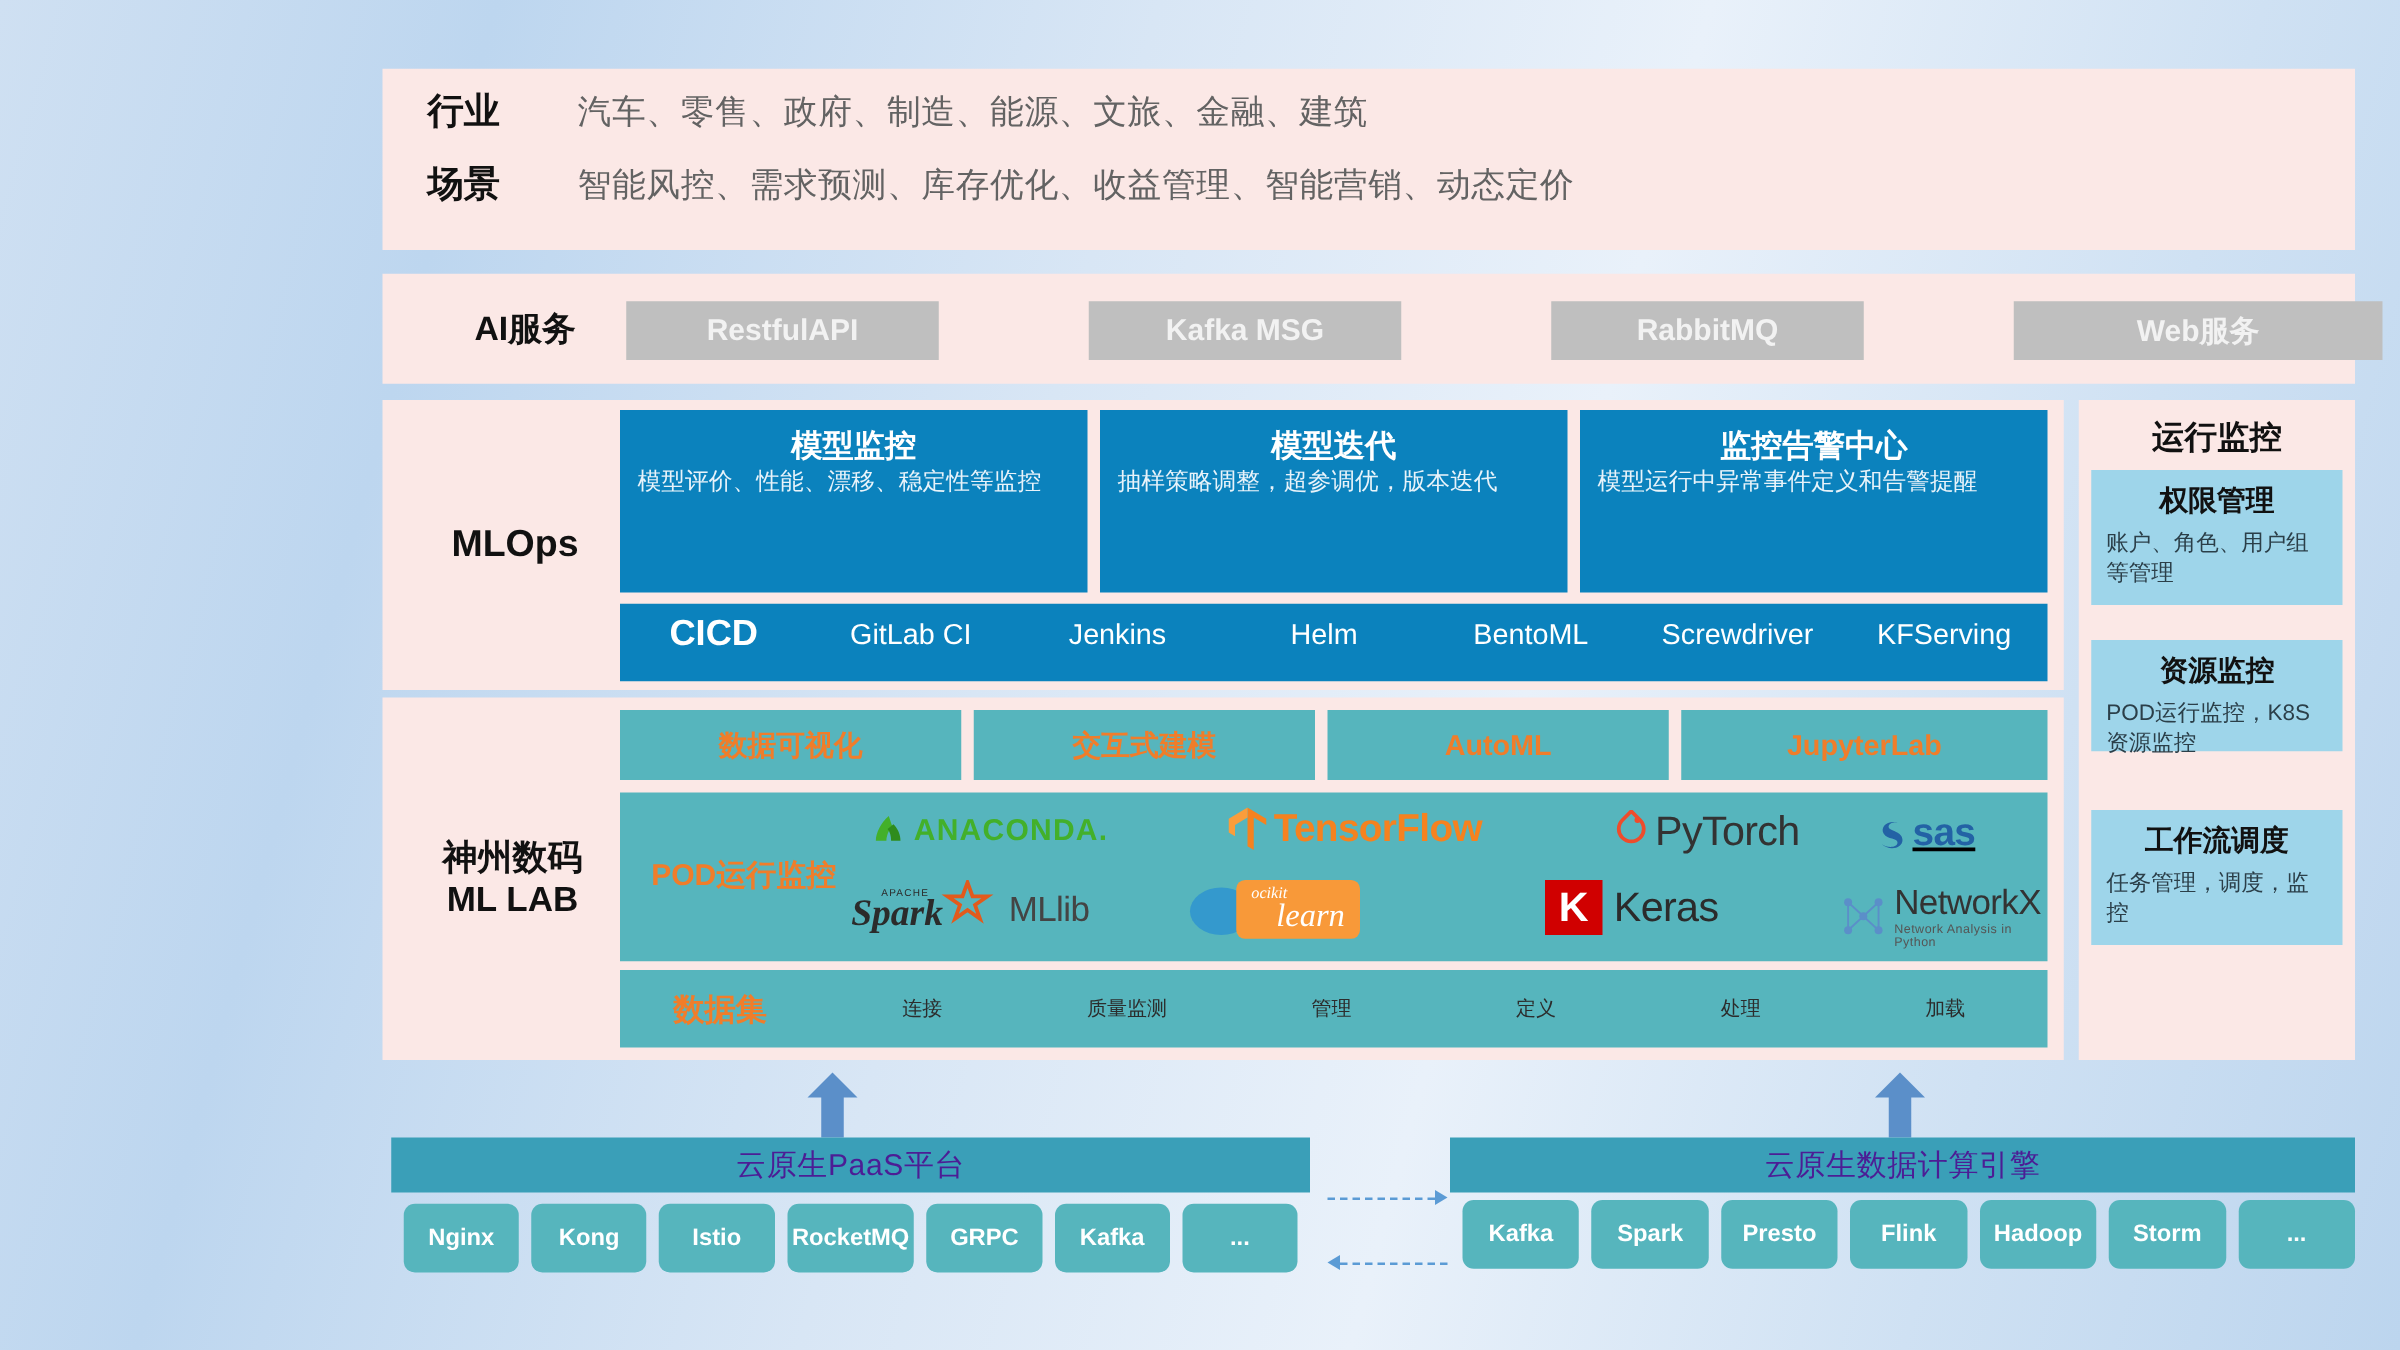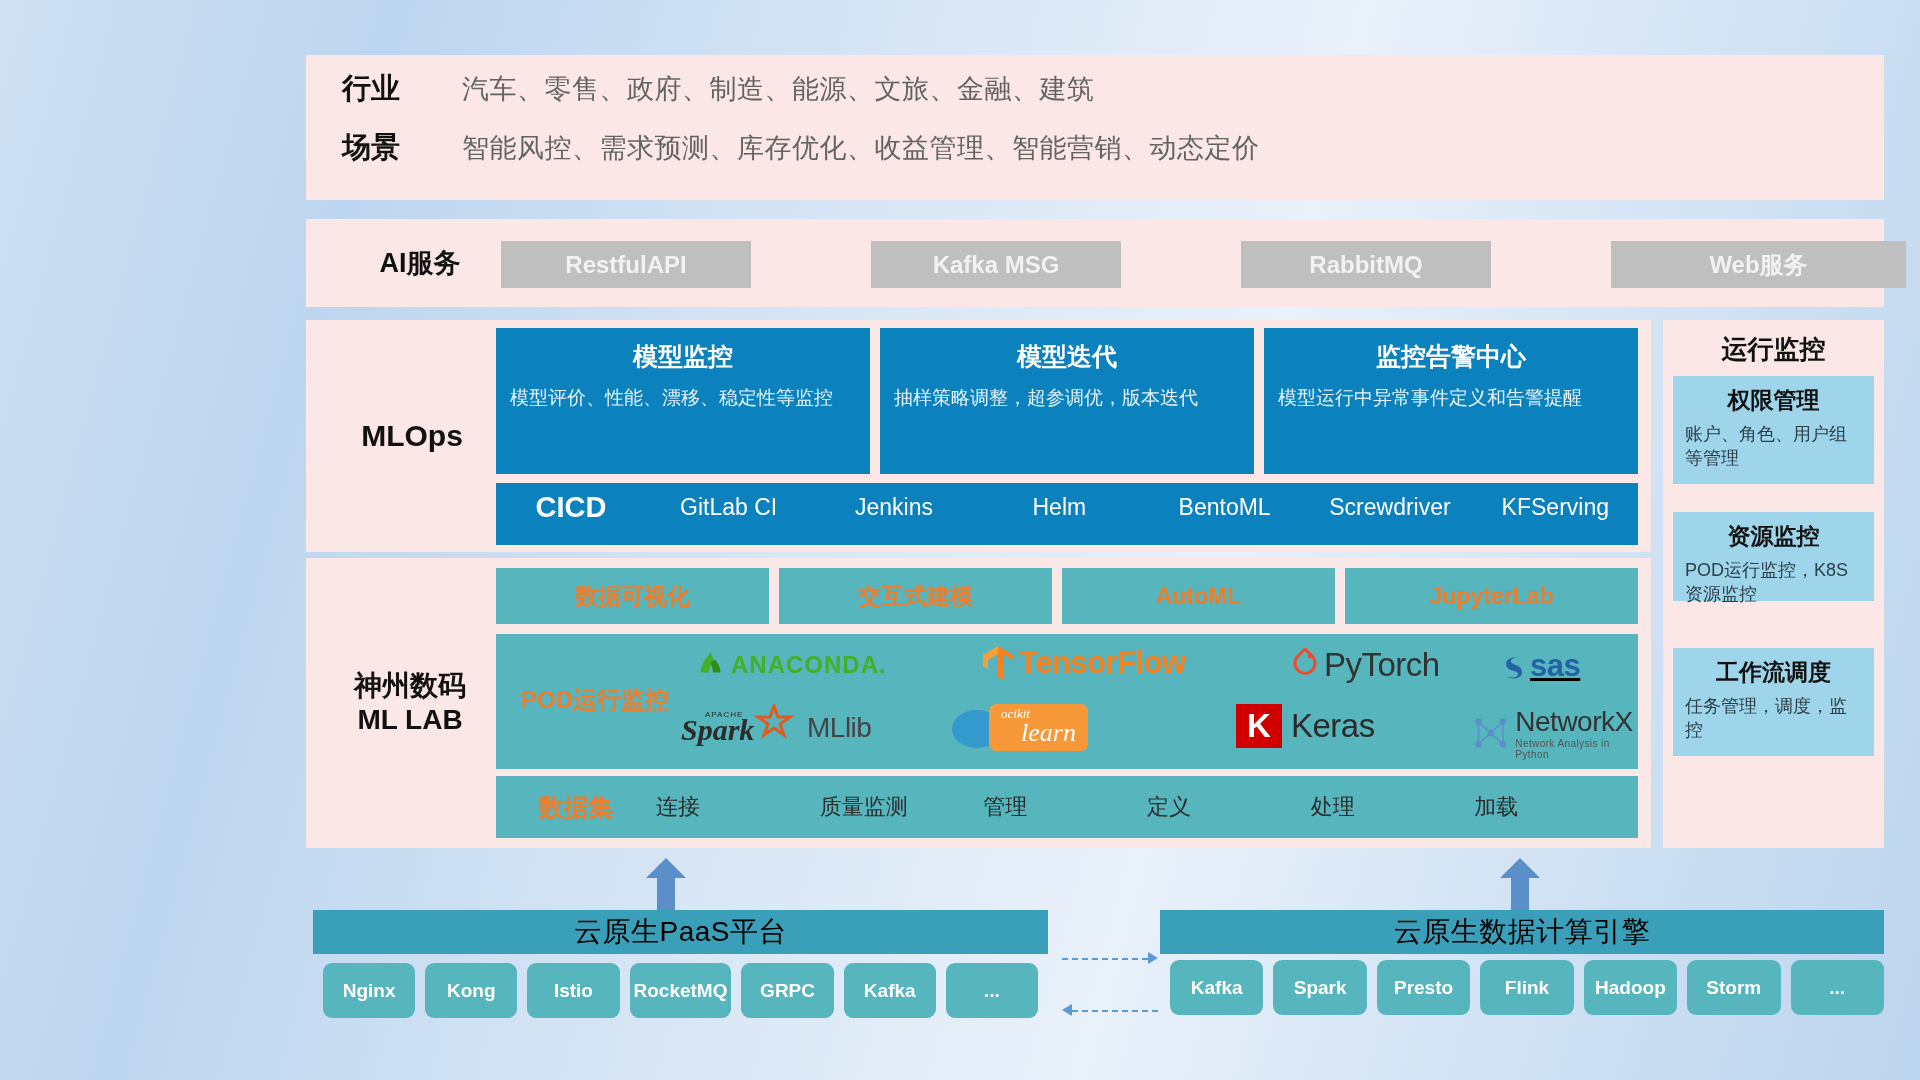--- a/index.html
+++ b/index.html
@@ -47,21 +47,21 @@
     font-size: 24px; font-weight: bold; color: #f2f2f2;
   }
 
   
   #sec3 { left: 306px; top: 320px; width: 1345px; height: 232px; }
   #sec3 .rowlabel { left: 16px; top: 0; width: 180px; height: 232px; font-size: 30px;}
   .mlops-card {
     position: absolute; top: 8px; height: 146px; background: #0b82bd;
     padding: 12px 14px 0 14px; color: #fff;
   }
-  .mlops-card .t { font-size: 25px; font-weight: bold; text-align: center; margin-bottom: 12px; }
+  .mlops-card .t { font-size: 25px; font-weight: bold; text-align: center; }
   .mlops-card .d { font-size: 19px; line-height: 1.34; color: #e8f3fa; }
   #cicdbar {
     position: absolute; left: 190px; top: 163px; width: 1142px; height: 62px;
     background: #0b82bd; color: #fff; display: flex; align-items: flex-start; padding-top: 8px;
   }
   #cicdbar .ci-lead { width: 150px; text-align: center; font-size: 29px; font-weight: bold; flex: none; }
   #cicdbar .ci-item { flex: 1 1 0; text-align: center; font-size: 23px; line-height: 1.15; word-break: break-all; padding: 3px 2px 0 2px;}
 
   
   #sec4 { left: 306px; top: 558px; width: 1345px; height: 290px; }
@@ -78,36 +78,36 @@
     position: absolute; left: 14px; top: 50px; width: 170px; text-align: center;
     color: #f07d2a; font-size: 24px; font-weight: bold;
   }
   .logo { position: absolute; display: flex; align-items: center; }
   .logotxt { font-size: 28px; color: #2b2b2b; letter-spacing: -.5px; white-space: nowrap;}
   #databar {
     position: absolute; left: 190px; top: 218px; width: 1142px; height: 62px;
     background: #56b5bd; display: flex; align-items: center;
   }
   #databar .db-lead { width: 160px; text-align: center; color: #f07d2a; font-size: 25px; font-weight: bold; flex: none;}
-  #databar .db-item { flex: 1 1 0; text-align: left; color: #2c2c2c; font-size: 22px; }
+  #databar .db-item { flex: 1 1 0; text-align: center; color: #2c2c2c; font-size: 16px; }
 
   
   #secR { left: 1663px; top: 320px; width: 221px; height: 528px; }
   #secR .rhead { position: absolute; left: 0; top: 12px; width: 221px; text-align: center;
                  font-size: 26px; font-weight: bold; color: #111; }
   .rcard {
     position: absolute; left: 10px; width: 201px; background: #9ed5ea; padding: 9px 12px 0 12px;
   }
   .rcard .rt { font-size: 23px; font-weight: bold; color: #111; text-align: center; margin-bottom: 7px; }
   .rcard .rd { font-size: 18px; line-height: 1.32; color: #2b3f49; }
 
   
   .cloud-head {
-    position: absolute; height: 44px; background: #3a9fb8; color: #000000;
-    display: flex; align-items: center; justify-content: center; font-size: 28px; letter-spacing: .5px;
+    position: absolute; height: 44px; background: #3a9fb8; color: #4c1d95;
+    display: flex; align-items: center; justify-content: center; font-size: 24px; letter-spacing: .5px;
   }
   .cloud-body { position: absolute; display: flex; gap: 10px; align-items: stretch; }
   .cchip {
     background: #56b5bd; border-radius: 9px; color: #fff; font-weight: bold; font-size: 19px;
     display: flex; align-items: center; justify-content: center; text-align: center;
     padding: 2px 4px; line-height: 1.12;
   }
   .uparrow { position: absolute; width: 40px; height: 52px; }
   .uparrow i {
     position: absolute; left: 11px; top: 18px; width: 18px; height: 34px; background: #5b8fc9; display:block;

